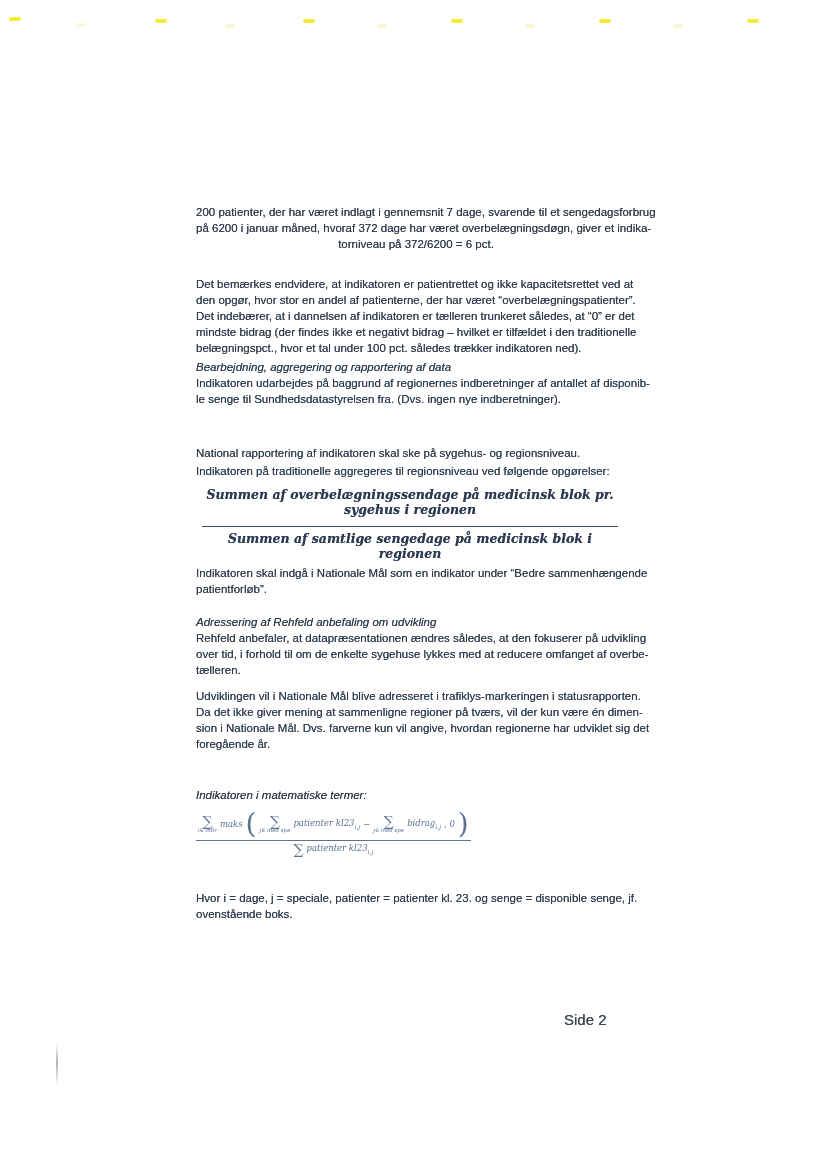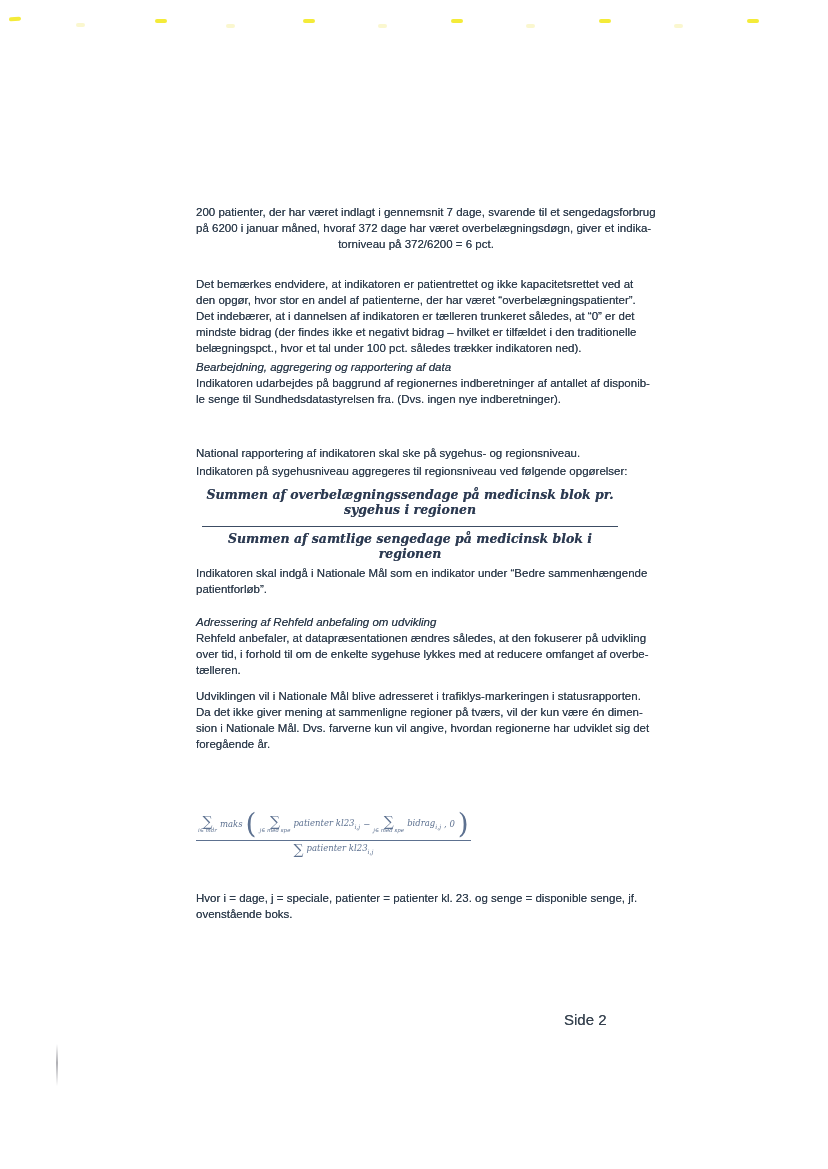--- a/index.html
+++ b/index.html
@@ -120,21 +120,21 @@
   <div class="block" style="top:375px;">
       <div>Indikatoren udarbejdes på baggrund af regionernes indberetninger af antallet af disponib-</div>
       <div>le senge til Sundhedsdatastyrelsen fra. (Dvs. ingen nye indberetninger).</div>
     </div>
 
   <div class="block" style="top:409px;margin-top:36px;">
       <div>National rapportering af indikatoren skal ske på sygehus- og regionsniveau.</div>
     </div>
 
   <div class="block" style="top:463px;">
-      <div>Indikatoren på sygehusniveau aggregeres til regionsniveau ved følgende opgørelser:</div>
+      <div>Indikatoren på traditionelle aggregeres til regionsniveau ved følgende opgørelser:</div>
     </div>
 
   <div class="fraction">
     <div class="num">Summen af overbelægningssendage på medicinsk blok pr. sygehus i regionen</div>
     <div class="den">Summen af samtlige sengedage på medicinsk blok i regionen</div>
   </div>
 
 
   <div class="block" style="top:552px;margin-top:13px;">
       <div>Indikatoren skal indgå i Nationale Mål som en indikator under “Bedre sammenhængende</div>
@@ -149,20 +149,21 @@
       <div>tælleren.</div>
     </div>
 
   <div class="block" style="top:688px;">
       <div>Udviklingen vil i Nationale Mål blive adresseret i trafiklys-markeringen i statusrapporten.</div>
       <div>Da det ikke giver mening at sammenligne regioner på tværs, vil der kun være én dimen-</div>
       <div>sion i Nationale Mål. Dvs. farverne kun vil angive, hvordan regionerne har udviklet sig det</div>
       <div>foregående år.</div>
     </div>
 
+  <div class="block heading" style="top:787px;">Indikatoren i matematiske termer:</div>
 
   <div class="math">
     <div class="math-num">
       <span class="sum">
         <span class="sigma">∑</span>
         <span class="limit">i∈ mdr</span>
       </span>
       <span class="mterm">maks</span>
       <span class="paren">(</span>
       <span class="sum">

